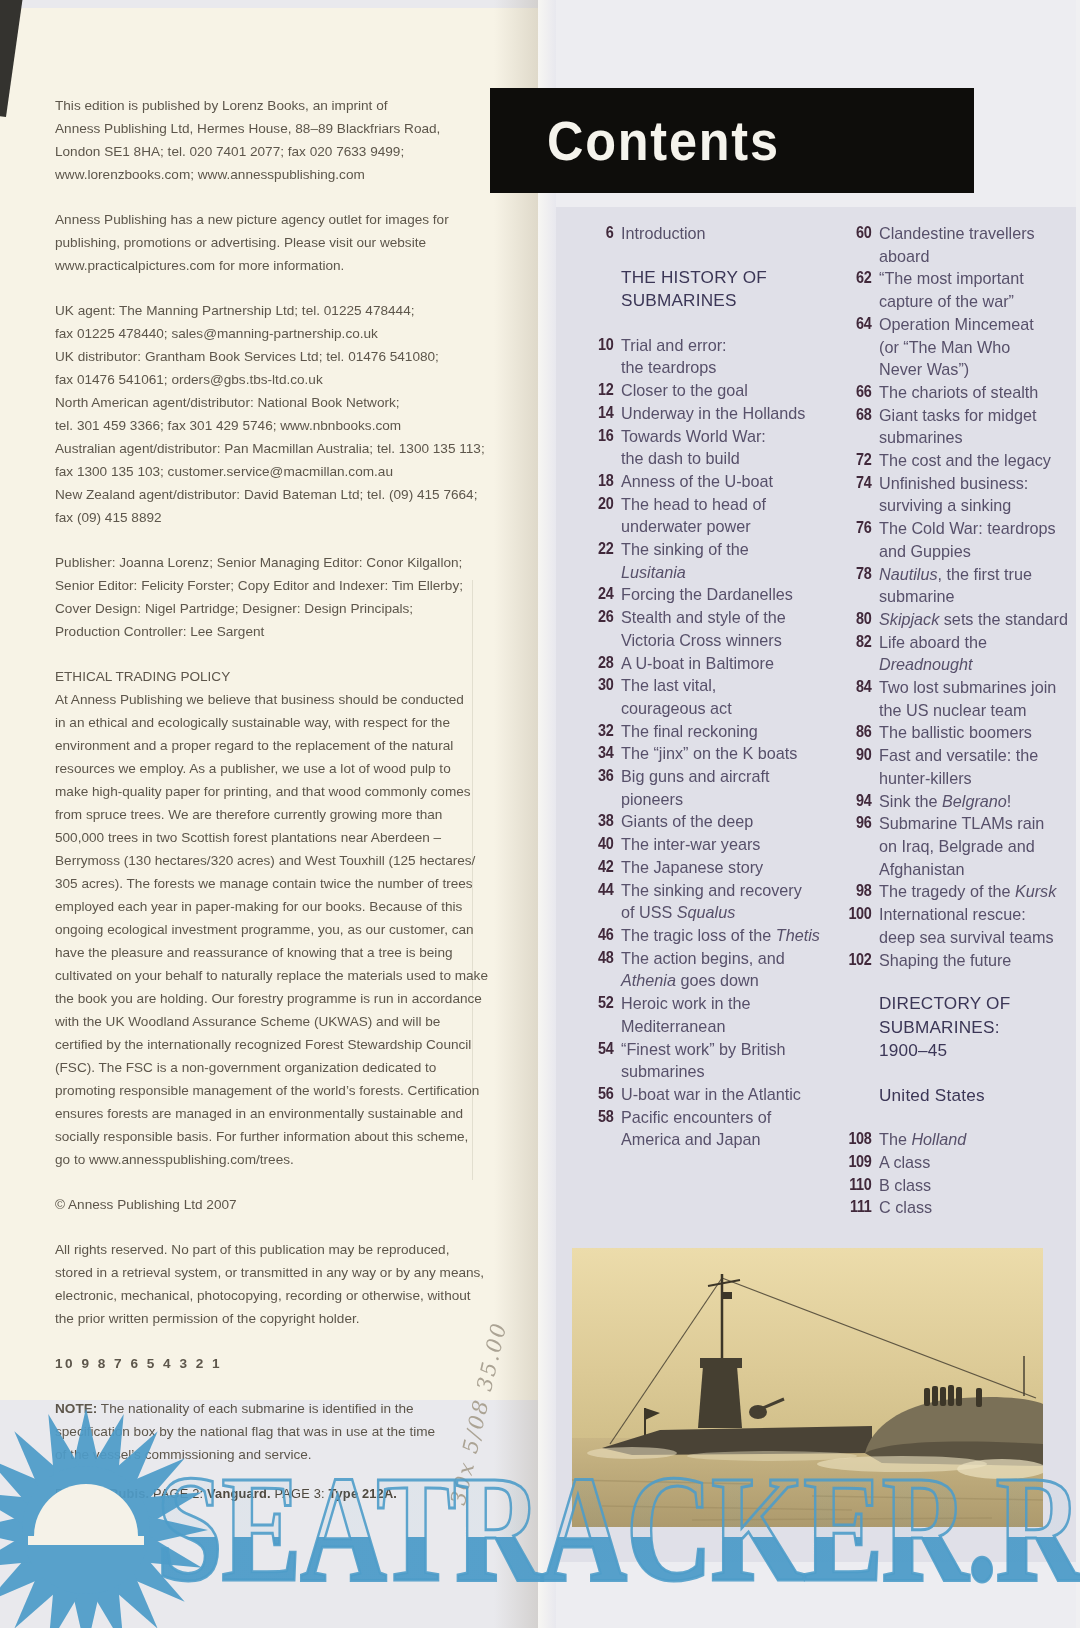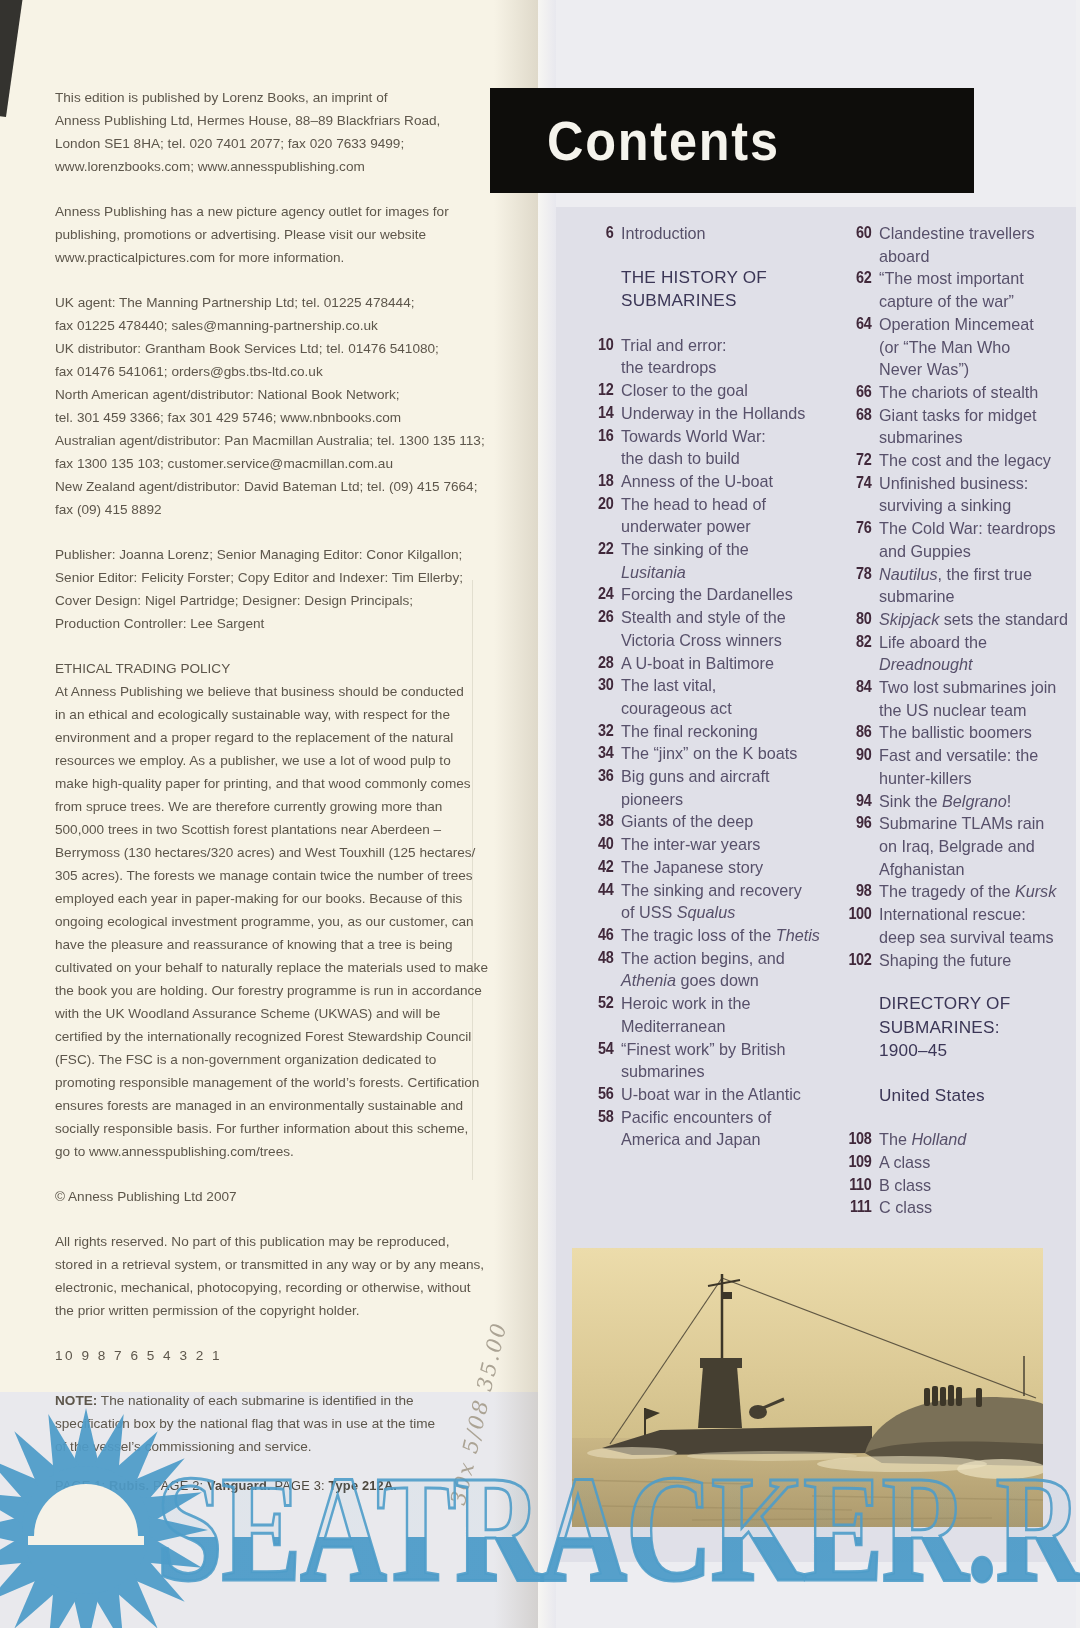--- a/index.html
+++ b/index.html
@@ -1,40 +1,40 @@
 <!DOCTYPE html>
 <html><head>
 <meta charset="utf-8">
 <style>
   html,body{margin:0;padding:0;}
   .canvas{
     position:relative;width:1080px;height:1628px;overflow:hidden;
     background:#e9e9ed;font-family:"Liberation Sans",sans-serif;
   }
-  .left-page{position:absolute;left:0;top:0;width:538px;height:1392px;background:#f7f3e6;z-index:1;}
+  .left-page{position:absolute;left:0;top:8px;width:538px;height:1392px;background:#f7f3e6;z-index:1;}
   .gutter-shade{position:absolute;left:494px;top:0;width:44px;height:1628px;z-index:2;
     background:linear-gradient(to right,rgba(125,112,88,0),rgba(125,112,88,0.20));}
   .crease{position:absolute;left:472px;top:580px;width:1px;height:600px;background:rgba(120,110,90,0.16);z-index:2;}
   .corner-slash{position:absolute;left:-9px;top:-12px;width:24px;height:128px;background:#34332f;
     transform:rotate(8deg);z-index:3;}
   .right-page{position:absolute;left:538px;top:0;width:542px;height:1628px;background:#ededf1;z-index:1;}
   .page-edge{position:absolute;left:538px;top:0;width:18px;height:1628px;z-index:2;
     background:linear-gradient(to right,#f7f6f3,#e8e8ee);}
   .right-sliver{position:absolute;left:1076px;top:0;width:4px;height:1628px;background:#f0f0f2;z-index:4;}
   .toc-panel{position:absolute;left:556px;top:207px;width:520px;height:1355px;background:#e0e0e8;z-index:2;}
 
   .contents-bar{position:absolute;left:490px;top:88px;width:484px;height:105px;background:#0e0d0b;
     display:flex;align-items:center;z-index:5;}
   .contents-title{color:#f5f3ec;font-size:56px;font-weight:bold;letter-spacing:2px;margin-left:57px;
     transform:scaleX(.9);transform-origin:left center;}
 
   .pub{position:absolute;left:55px;top:86px;width:462px;font-size:13.6px;line-height:23px;
     color:#5d564b;z-index:3;}
   .para{margin:0 0 22px 0;}
-  .para.spaced{letter-spacing:2.5px;}
+  .para.spaced{letter-spacing:2.5px;font-weight:bold;}
   .caption{position:absolute;left:55px;top:1478px;font-size:12.8px;color:#4e483e;z-index:3;letter-spacing:.2px;}
   .bi{font-weight:bold;}
 
   .toc-col{position:absolute;top:15px;font-size:16.2px;line-height:22.7px;color:#57506a;z-index:3;}
   #tocLeft{left:10px;width:252px;}
   #tocRight{left:268px;width:260px;}
   .toc-item{display:flex;}
   .toc-num{flex:0 0 46px;text-align:right;padding-right:9px;font-weight:bold;color:#40283a;
     font-size:17px;letter-spacing:-0.5px;transform:scaleX(.85);transform-origin:100% 50%;}
   .toc-text{flex:1;min-width:0;}

